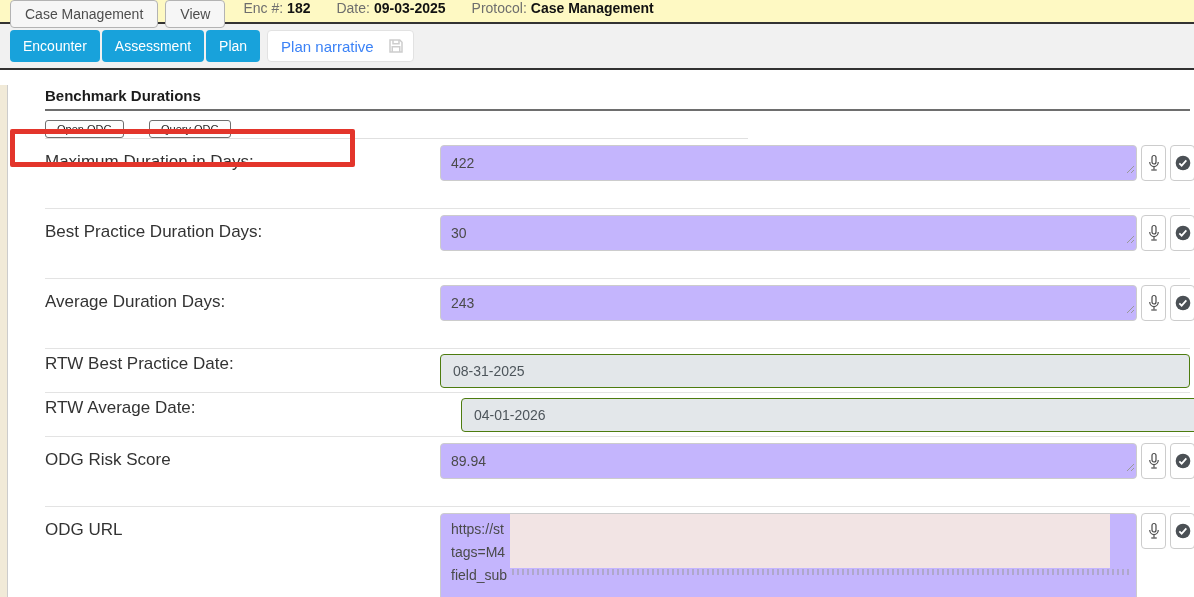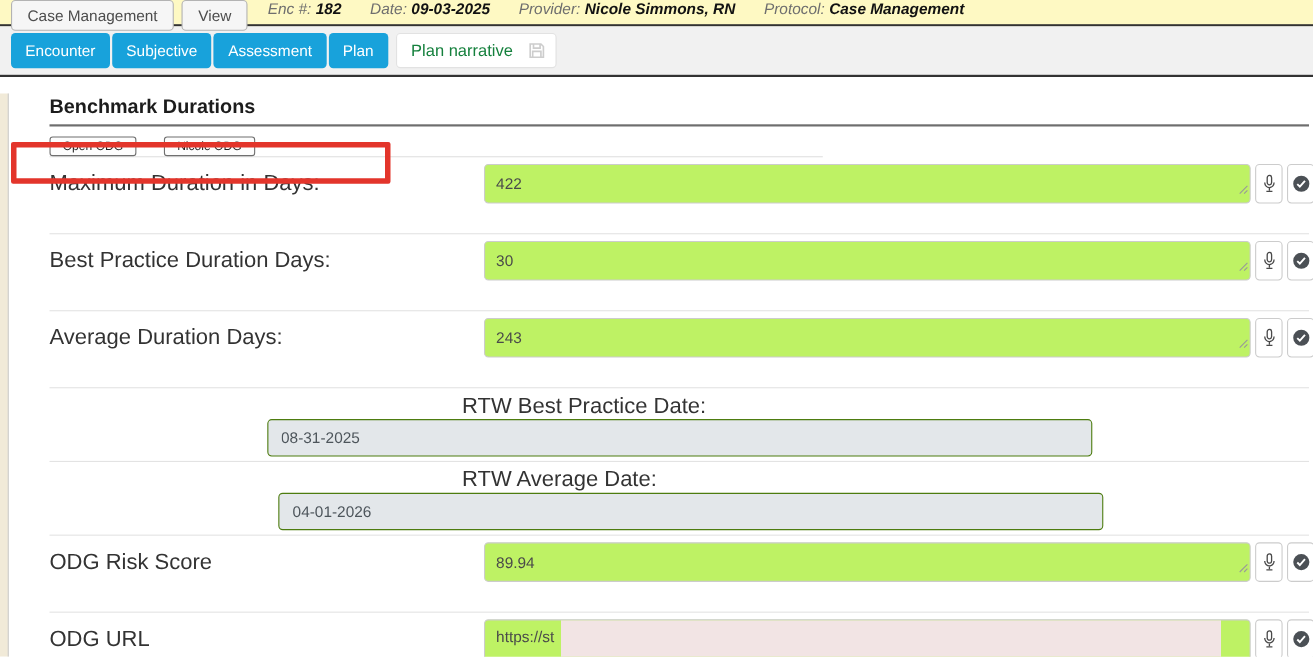--- a/index.html
+++ b/index.html
@@ -12,71 +12,71 @@
   .bar1 {
     height:24px; background:#fef9c3; border-bottom:2px solid #323232;
     display:flex; align-items:flex-start; padding-left:10px;
   }
   .hbtn {
     background:#f6f6f6; border:1px solid #b3b3b3; border-radius:4px;
     color:#4d4d4d; font-size:14px; padding:5px 14px; cursor:pointer;
   }
   .hbtn + .hbtn { margin-left:7px; }
   .hinfo { display:flex; gap:26px; margin-left:18px; align-items:center; }
-  .info-item { font-size:14px; color:#6e6e6e; white-space:nowrap;font-style:italic; }
+  .info-item { font-size:14px; color:#6e6e6e; white-space:nowrap; }
   .info-item .val { color:#121212; font-weight:700; margin-left:4px; }
   
   .bar2 {
     height:46px; background:#f1f1f1; border-bottom:2px solid #323232;
     display:flex; align-items:center; gap:2px; padding-left:10px;
   }
   .tab {
     background:#18a2db; color:#fff; border:none; border-radius:4px;
     font-size:14px; padding:8px 13px; cursor:pointer;
   }
   .narr {
     background:#fff; border:1px solid #e2e2e2; border-radius:4px;
-    font-size:15px; color:#15803d; padding:6px 8px 6px 13px;
+    font-size:15px; color:#3b82f6; padding:6px 8px 6px 13px;
     display:flex; align-items:center; gap:13px; margin-left:5px; cursor:pointer;
   }
   
   .strip {
     position:absolute; left:0; top:85px; bottom:0; width:8px;
     background:#f1ead8; border-right:1px solid #ccc;
   }
   
   .content { position:relative; padding:0 4px 0 45px; }
-  .sec-title { font-size:18px; font-weight:700; color:#1c1c1c; margin:17px 0 5px; }
+  .sec-title { font-size:15px; font-weight:700; color:#1c1c1c; margin:17px 0 5px; }
   .sec-rule { border-bottom:2px solid #6e6e6e; }
   .odg-row {
     width:703px; border-bottom:1px solid #e0e0e0;
     padding:9px 0 0; display:flex; gap:25px;
   }
   .odg-btn {
     background:#fdfdfd; border:1px solid #6f6f6f; border-radius:3px;
     font-size:11px; color:#1f1f1f; padding:2px 11px; margin-bottom:0; cursor:pointer;
   }
   .annot {
     position:absolute; left:10px; top:42px; width:345px; height:38px;
     border:5px solid #e3352b; border-radius:2px; pointer-events:none;
   }
   
   .frow { display:flex; border-bottom:1px solid #e3e3e3; align-items:flex-start; }
   .r-ta  { padding:6px 0 27px; }
-  .r-ro  { padding:5px 0 4px; align-items:center;flex-direction:column; }
+  .r-ro  { padding:5px 0 4px; align-items:flex-start; }
   .r-url { padding:6px 0 0; border-bottom:none; }
-  .lbl { width:395px; flex:none; font-size:20px; color:#333; }
+  .lbl { width:395px; flex:none; font-size:17px; color:#333; }
   .r-ta .lbl, .r-url .lbl { padding-top:7px; }
   .ctl { flex:1; display:flex; gap:4px; align-items:flex-start; }
   .ta-wrap { position:relative; width:697px; }
   textarea.ta {
     width:697px; height:36px; border:1px solid #ccc; border-radius:4px;
     padding:7px 10px; font-family:"Liberation Sans",sans-serif; font-size:14px;
     color:#4a4a4a; resize:none; outline:none; overflow:hidden; display:block;
-    background:#bef264; line-height:21px;
+    background:#c4b5fd; line-height:21px;
   }
   textarea.ta-url { height:90px; line-height:23px; padding-top:4px; }
   .grip { position:absolute; right:2px; bottom:3px; pointer-events:none; }
   .icon-btn {
     width:25px; height:36px; background:#fff; border:1px solid #ccc;
     border-radius:4px; display:flex; align-items:center; justify-content:center;
     padding:0; cursor:pointer; flex:none;
   }
   .ro-input {
     width:750px; height:34px; background:#e3e7ea; border:1px solid #4d7c0f;
@@ -95,28 +95,26 @@
 </style>
 </head>
 <body>
 
 <div class="bar1">
   <button class="hbtn">Case Management</button>
   <button class="hbtn">View</button>
   <div class="hinfo">
     <span class="info-item"><span>Enc #:</span><span class="val">182</span></span>
     <span class="info-item"><span>Date:</span><span class="val">09-03-2025</span></span>
-    <span class="info-item"><span>Provider:</span><span class="val">Nicole Simmons, RN</span></span>
     <span class="info-item"><span>Protocol:</span><span class="val">Case Management</span></span>
   </div>
 </div>
 
 <div class="bar2">
   <button class="tab">Encounter</button>
-  <button class="tab">Subjective</button>
   <button class="tab">Assessment</button>
   <button class="tab">Plan</button>
   <button class="narr">
     <span>Plan narrative</span>
     <span style="display:flex;">
       <svg width="18" height="18" viewBox="0 0 24 24" fill="none" stroke="#cdcdcd" stroke-width="2">
         <path d="M4 4h13l3 3v13H4z"></path>
         <path d="M8 4v5h8V4"></path>
         <path d="M7 20v-7h10v7"></path>
       </svg>
@@ -126,21 +124,21 @@
 
 <div class="strip"></div>
 
 <div class="content">
 
   <div class="sec-title">Benchmark Durations</div>
   <div class="sec-rule"></div>
 
   <div class="odg-row">
     <button class="odg-btn">Open ODG</button>
-    <button class="odg-btn">Nicole ODG</button>
+    <button class="odg-btn">Query ODG</button>
   </div>
   <div class="annot"></div>
 
   <div class="frow r-ta">
     <div class="lbl">Maximum Duration in Days:</div>
     <div class="ctl">
       <div class="ta-wrap">
         <textarea class="ta" style="">422</textarea>
         <span class="grip"><svg width="9" height="9">
               <path d="M8 1L1 8M8 5L5 8" stroke="#999" stroke-width="1" fill="none"></path>

